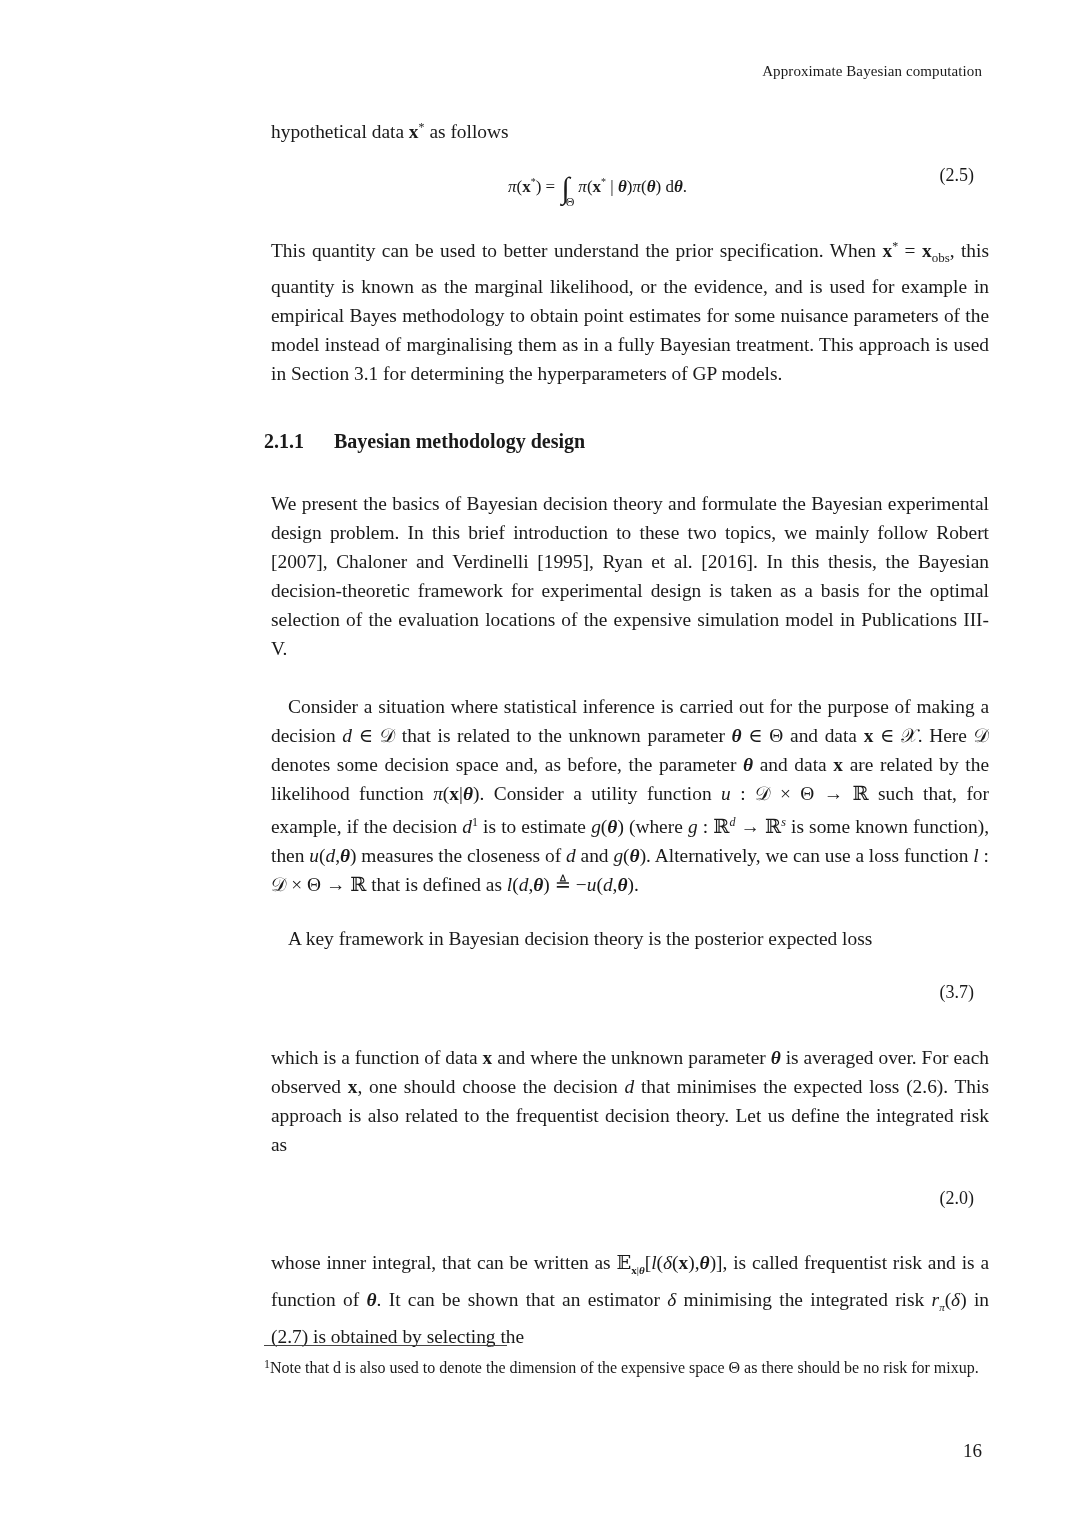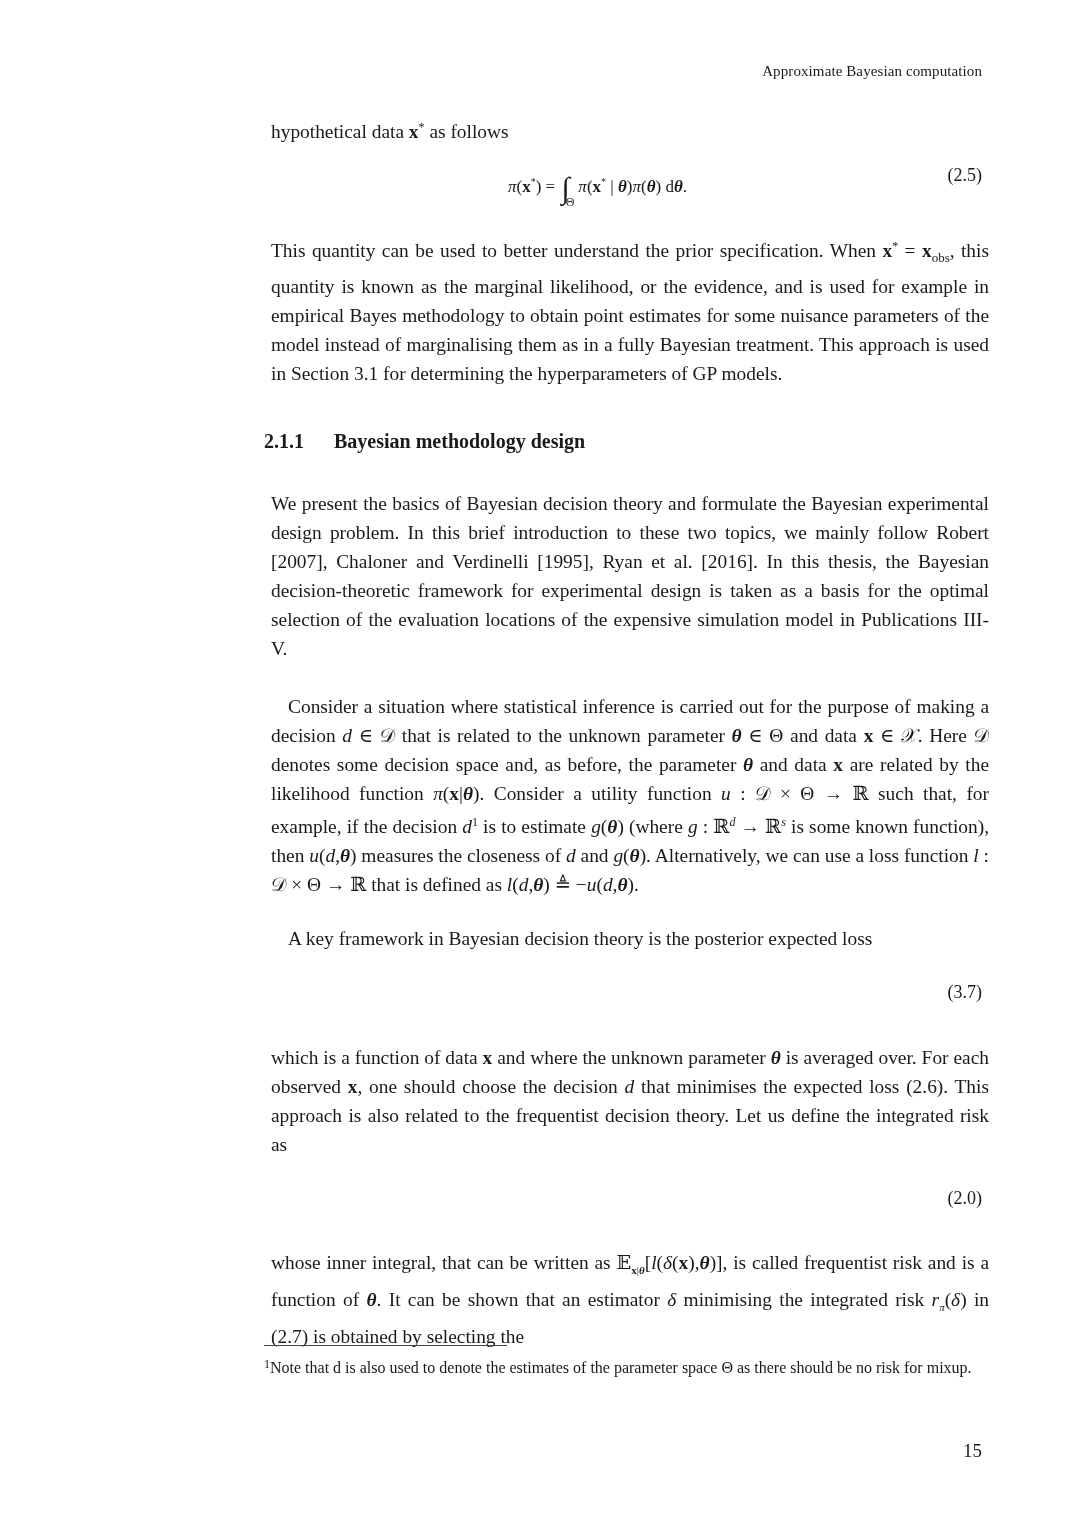--- a/index.html
+++ b/index.html
@@ -16,21 +16,21 @@
     font-size: 19.4px; line-height: 29px; text-align: justify;
     margin: 0;
   }
   .indent { text-indent: 17px; }
   .abs { position: absolute; left: 264px; width: 718px; margin-left: 7px; }
   .eq {
     position: absolute; left: 264px; width: 718px; height: 40px;
     font-size: 17px;
   }
   .eq .body { position: absolute; top: 0; white-space: nowrap; }
-  .eq .num { position: absolute; right: 0; top: 0; font-size: 18px; }
+  .eq .num { position: absolute; right: 8px; top: 0; font-size: 18px; }
   .int { font-size: 30px; position: relative; top: 6px; margin: 0 2px; }
   .intsub { font-size: 12px; position: relative; top: 14px; margin-left: -6px; margin-right: 4px; }
   b.v { font-weight: bold; }
   i.g { font-style: italic; font-weight: bold; }
   .heading {
     position: absolute; left: 264px; top: 430px;
     font-size: 20px; font-weight: bold;
   }
   .heading .hnum { display: inline-block; width: 70px; }
   .fn-rule {
@@ -76,16 +76,16 @@
 <p class="para abs" style="top:1043px;">which is a function of data <b class="v">x</b> and where the unknown parameter <i class="g">θ</i> is averaged over. For each observed <b class="v">x</b>, one should choose the decision <i>d</i> that minimises the expected loss (2.6). This approach is also related to the frequentist decision theory. Let us define the integrated risk as</p>
 
 <div class="eq" style="top:1188px;">
   <span class="num">(2.0)</span>
 </div>
 
 <p class="para abs" style="top:1248px;">whose inner integral, that can be written as 𝔼<sub style="font-size:11px"><b>x</b>|<i class="g">θ</i></sub>[<i>l</i>(<i>δ</i>(<b class="v">x</b>),<i class="g">θ</i>)], is called frequentist risk and is a function of <i class="g">θ</i>. It can be shown that an estimator <i>δ</i> minimising the integrated risk <i>r</i><sub style="font-size:11px"><i>π</i></sub>(<i>δ</i>) in (2.7) is obtained by selecting the</p>
 
 <div class="fn-rule"></div>
 <div class="footnote">
-  <span class="fn-mark">1</span><span>Note that d is also used to denote the estimates of the parameter space Θ as there should be no risk for mixup.</span>
+  <span class="fn-mark">1</span><span>Note that d is also used to denote the dimension of the expensive space Θ as there should be no risk for mixup.</span>
 </div>
 
-<div class="page-num">15</div>
+<div class="page-num">16</div>
 
 </body></html>

